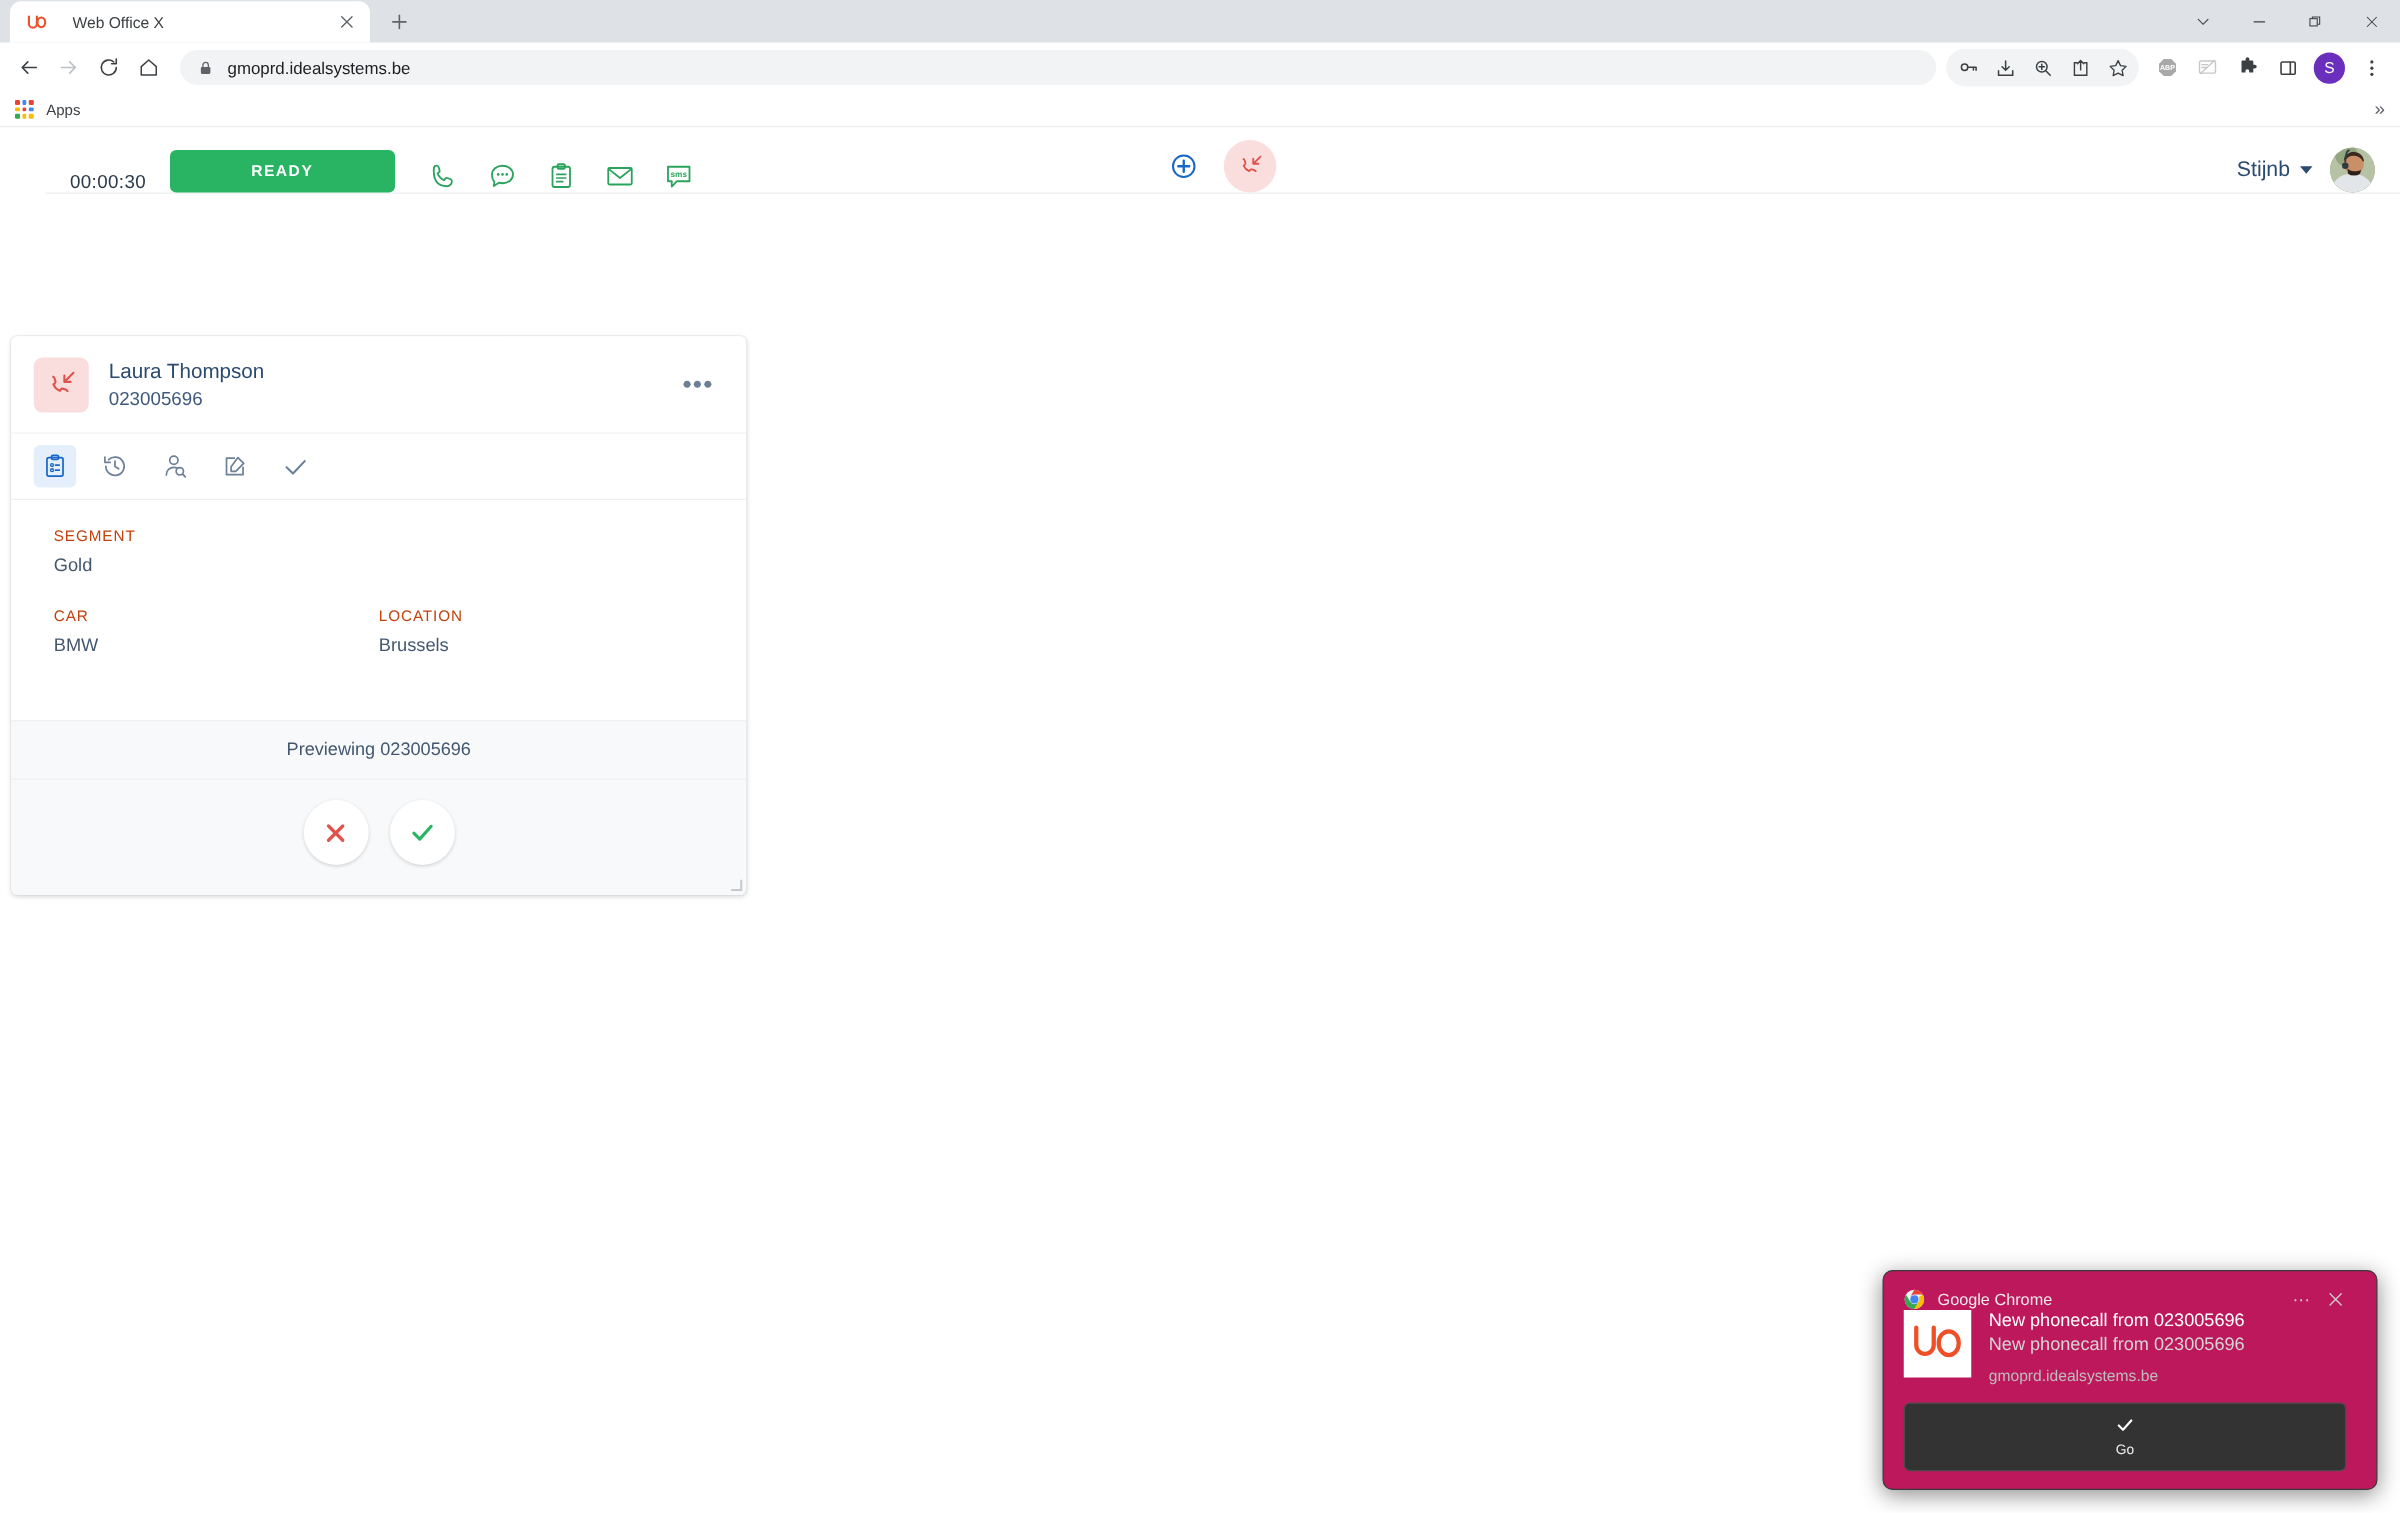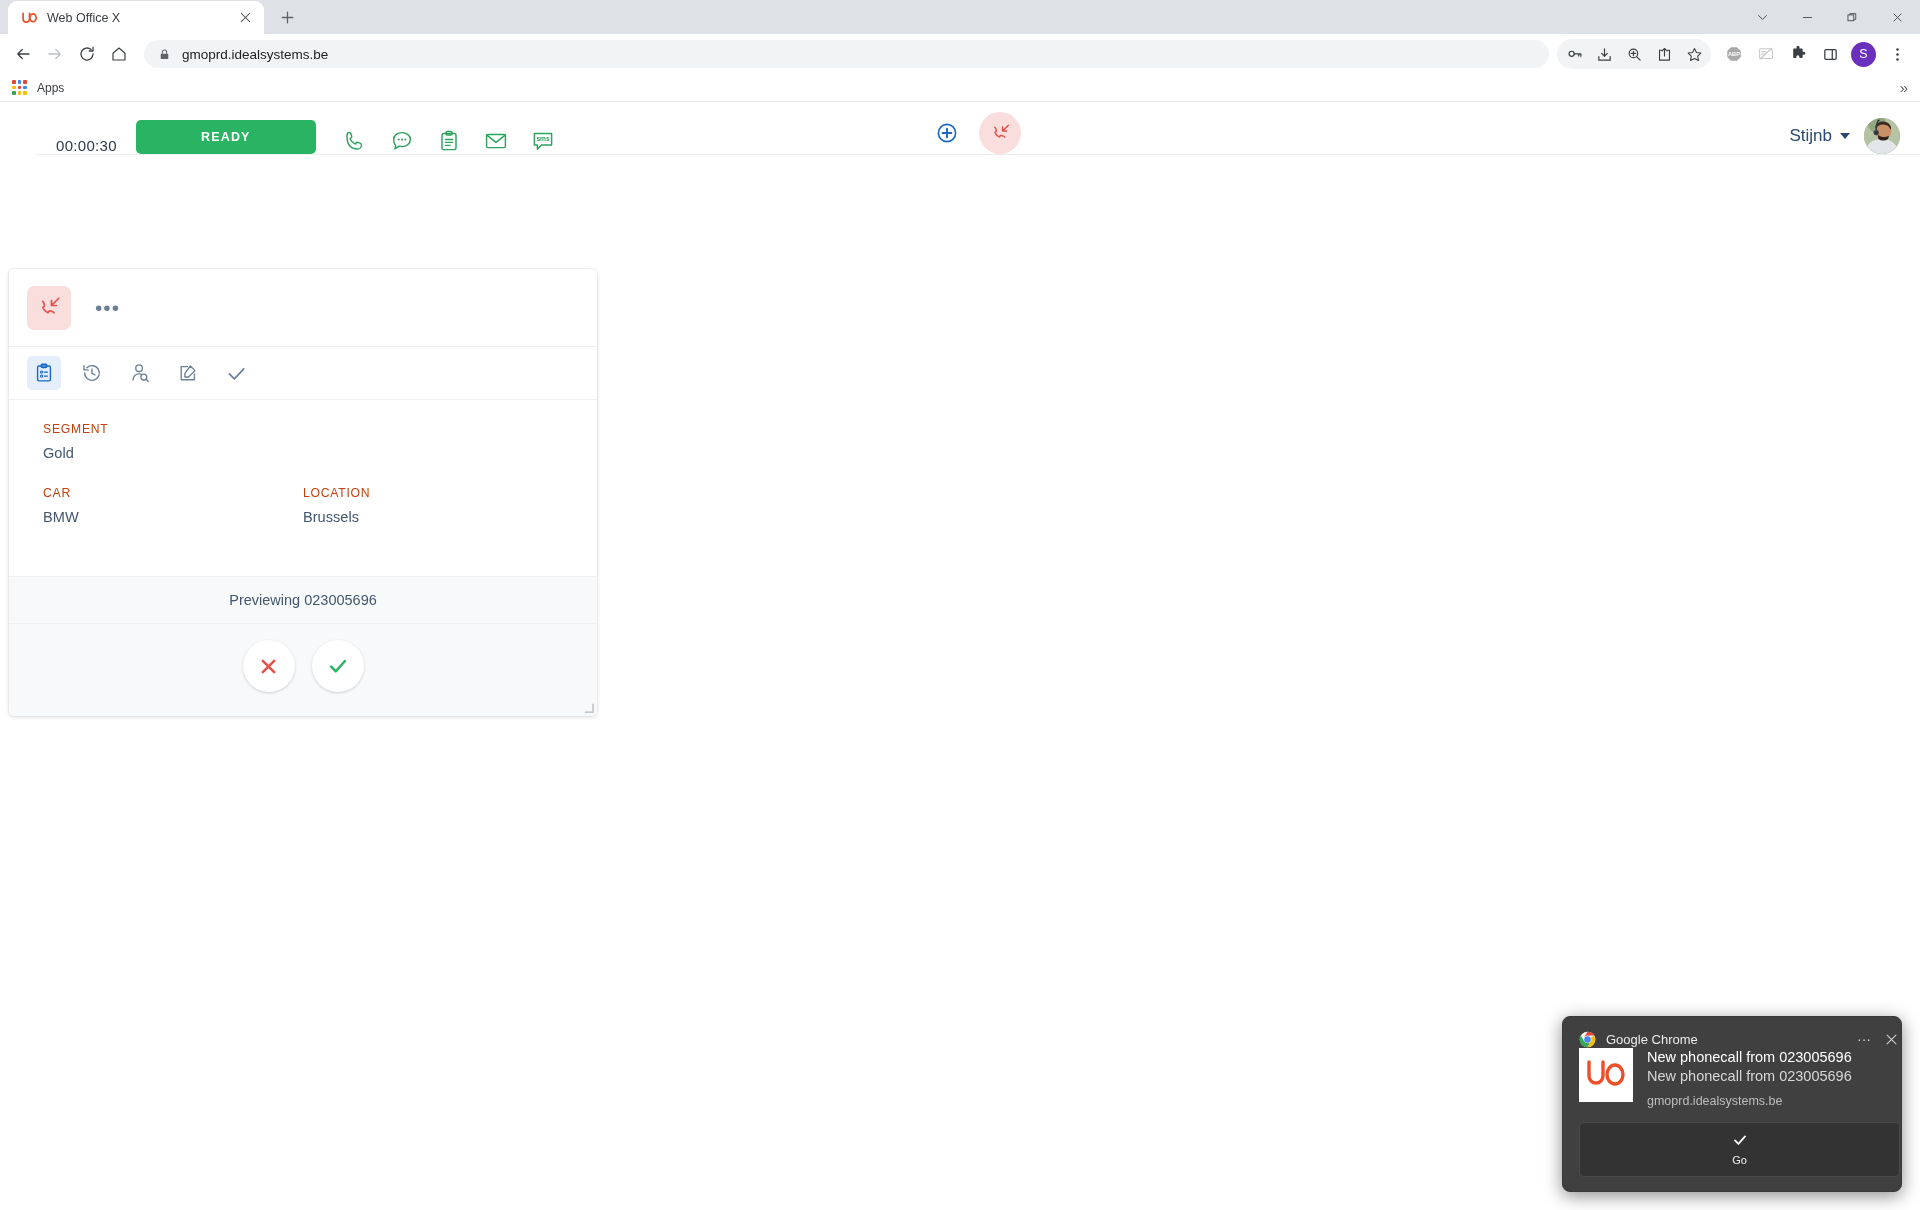--- a/index.html
+++ b/index.html
@@ -11,22 +11,22 @@
   }
 
   
   .browser { width: 1920px; height: 1210px; position: relative; background:#fff; }
 
   .tabstrip {
     height: 34px; background: #dee1e6; display: flex; align-items: flex-end;
     padding-left: 8px; position: relative;
   }
   .tab {
-    display: flex; align-items: center; gap: 9px;
-    background: #ffffff; height: 33px; width: 256px;
+    display: flex; align-items: center; gap: 20px;
+    background: #ffffff; height: 33px; width: 288px;
     border-radius: 9px 9px 0 0; padding: 0 10px 0 13px;
     position: relative;
     margin-top: 16px;
   }
   .tab-favicon { width: 17px; height: 17px; flex: 0 0 17px; position: relative; }
   .tab-title {
     font-size: 12.5px; color: #3c4043; white-space: nowrap; overflow: hidden;
     text-overflow: ellipsis; flex: 1;
   }
   .tab-close {
@@ -160,22 +160,22 @@
     width: 52px; height: 52px; border-radius: 50%; background: #fff;
     box-shadow: 0 1px 3px rgba(0,0,0,.17);
     display: flex; align-items: center; justify-content: center;
   }
   .resize-handle {
     position: absolute; right: 3px; bottom: 3px; width: 11px; height: 11px;
   }
 
   
   .toast {
-    position: absolute; right: 18px; bottom: 18px; width: 340px;
-    background: #404040; border-radius: 8px; padding: 14px 1px 14px 16px;
+    position: absolute; right: 18px; bottom: 18px; width: 396px;
+    background: #be185d; border-radius: 8px; padding: 14px 24px 14px 16px;
     box-shadow: 0 4px 18px rgba(0,0,0,.45); border: 1px solid #3a3a3a;
   }
   .toast-head { display: flex; align-items: center; gap: 10px; }
   .toast-app { font-size: 13px; color: #eaeaea; flex: 1; }
   .toast-hbtn { color: #cfcfcf; font-size: 14px; padding: 0 2px; line-height:1; }
   .toast-body { display: flex; gap: 14px; }
   .toast-icon { width: 54px; height: 54px; flex: 0 0 54px; background: #fff;
     display: flex; align-items: center; justify-content: center; }
   .toast-lines { flex: 1; min-width: 0; }
   .toast-t1 { font-size: 14.5px; color: #ffffff; line-height: 1.35; }
@@ -440,20 +440,24 @@
     </div>
 
     <div class="card">
       <div class="card-head">
         <span class="call-badge">
           <svg viewBox="0 0 24 24" width="26" height="26">
             <path d="M5.4 10.2 c1.05 0 1.45 .48 1.72 1.42 l.62 2.1 c.19 .72 0 1.12 -.56 1.48 l-.98 .72 c.92 2.15 2.62 3.85 4.77 4.77 l.72 -.98 c.36 -.56 .8 -.74 1.48 -.56 l2.1 .62 c.94 .27 1.42 .67 1.42 1.72" fill="none" stroke="#e0524a" stroke-width="1.55" stroke-linejoin="round" transform="translate(0,-4.4)"></path>
             <path d="M21 3 L14.3 9.7 M14.3 5.1 V9.7 H18.9" fill="none" stroke="#e0524a" stroke-width="1.55" stroke-linecap="round" stroke-linejoin="round"></path>
           </svg>
         </span>
+        <span class="card-head-text">
+          <span class="cust-name" style="display:block">Laura Thompson</span>
+          <span class="cust-num" style="display:block">023005696</span>
+        </span>
         <span class="dots-btn">•••</span>
       </div>
 
       <div class="card-tabs">
         <span class="ctab active">
           <svg viewBox="0 0 24 24" width="22" height="22">
             <rect x="5" y="4.4" width="14" height="16.2" rx="1.6" fill="none" stroke="currentColor" stroke-width="1.5"></rect>
             <rect x="9" y="2.5" width="6" height="3.6" rx="1.1" fill="none" stroke="currentColor" stroke-width="1.5"></rect>
             <circle cx="9.4" cy="11" r="1.25" fill="none" stroke="currentColor" stroke-width="1.2"></circle>
             <circle cx="9.4" cy="15.4" r="1.25" fill="none" stroke="currentColor" stroke-width="1.2"></circle>

